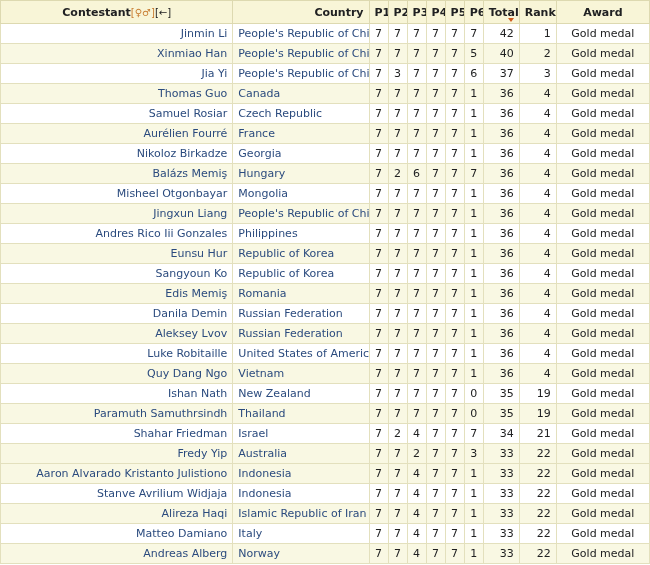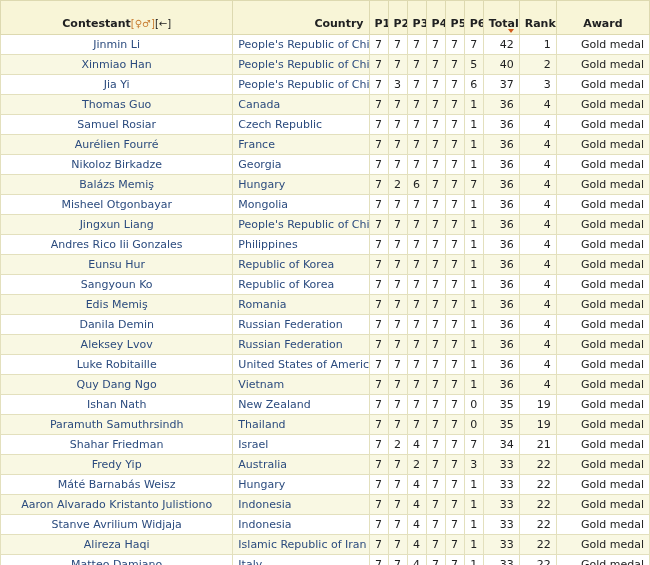--- a/index.html
+++ b/index.html
@@ -31,36 +31,36 @@
     white-space: nowrap;
     overflow: hidden;
   }
   #results-table thead th {
     background: #f8f5d7;
     border: 1px solid #ddd9b0;
     font-weight: bold;
     text-align: center;
     color: #202122;
     height: 16px;
-    padding-top: 14px;
+    padding-top: 3px;
     padding-bottom: 3px;
     position: relative;
     vertical-align: middle;
   }
   
   tbody tr.row-odd  td { background: #ffffff; }
   tbody tr.row-even td { background: #f9f8e3; }
 
   
-  .col-contestant { text-align: center; }
+  .col-contestant { text-align: right; }
   .col-country    { text-align: left; }
   .col-p          { text-align: center; }
   .col-total      { text-align: right; padding-right: 7px; margin-left: 39px; }
   .col-rank       { text-align: right; padding-right: 7px; }
-  .col-award      { text-align: right; }
+  .col-award      { text-align: center; }
 
   tbody td.col-contestant,
   tbody td.col-country {
     color: #2b4b7e;
   }
   tbody td.col-p,
   tbody td.col-total,
   tbody td.col-rank {
     color: #202122;
   }
@@ -409,33 +409,20 @@
         <td class="col-p">7</td>
         <td class="col-p">7</td>
         <td class="col-p">2</td>
         <td class="col-p">7</td>
         <td class="col-p">7</td>
         <td class="col-p">3</td>
         <td class="col-total">33</td>
         <td class="col-rank">22</td>
         <td class="col-award">Gold medal</td>
       </tr>
-      <tr class="row-odd">
-        <td class="col-contestant">Máté Barnabás Weisz</td>
-        <td class="col-country">Hungary</td>
-        <td class="col-p">7</td>
-        <td class="col-p">7</td>
-        <td class="col-p">4</td>
-        <td class="col-p">7</td>
-        <td class="col-p">7</td>
-        <td class="col-p">1</td>
-        <td class="col-total">33</td>
-        <td class="col-rank">22</td>
-        <td class="col-award">Gold medal</td>
-      </tr>
       <tr class="row-even">
         <td class="col-contestant">Aaron Alvarado Kristanto Julistiono</td>
         <td class="col-country">Indonesia</td>
         <td class="col-p">7</td>
         <td class="col-p">7</td>
         <td class="col-p">4</td>
         <td class="col-p">7</td>
         <td class="col-p">7</td>
         <td class="col-p">1</td>
         <td class="col-total">33</td>

